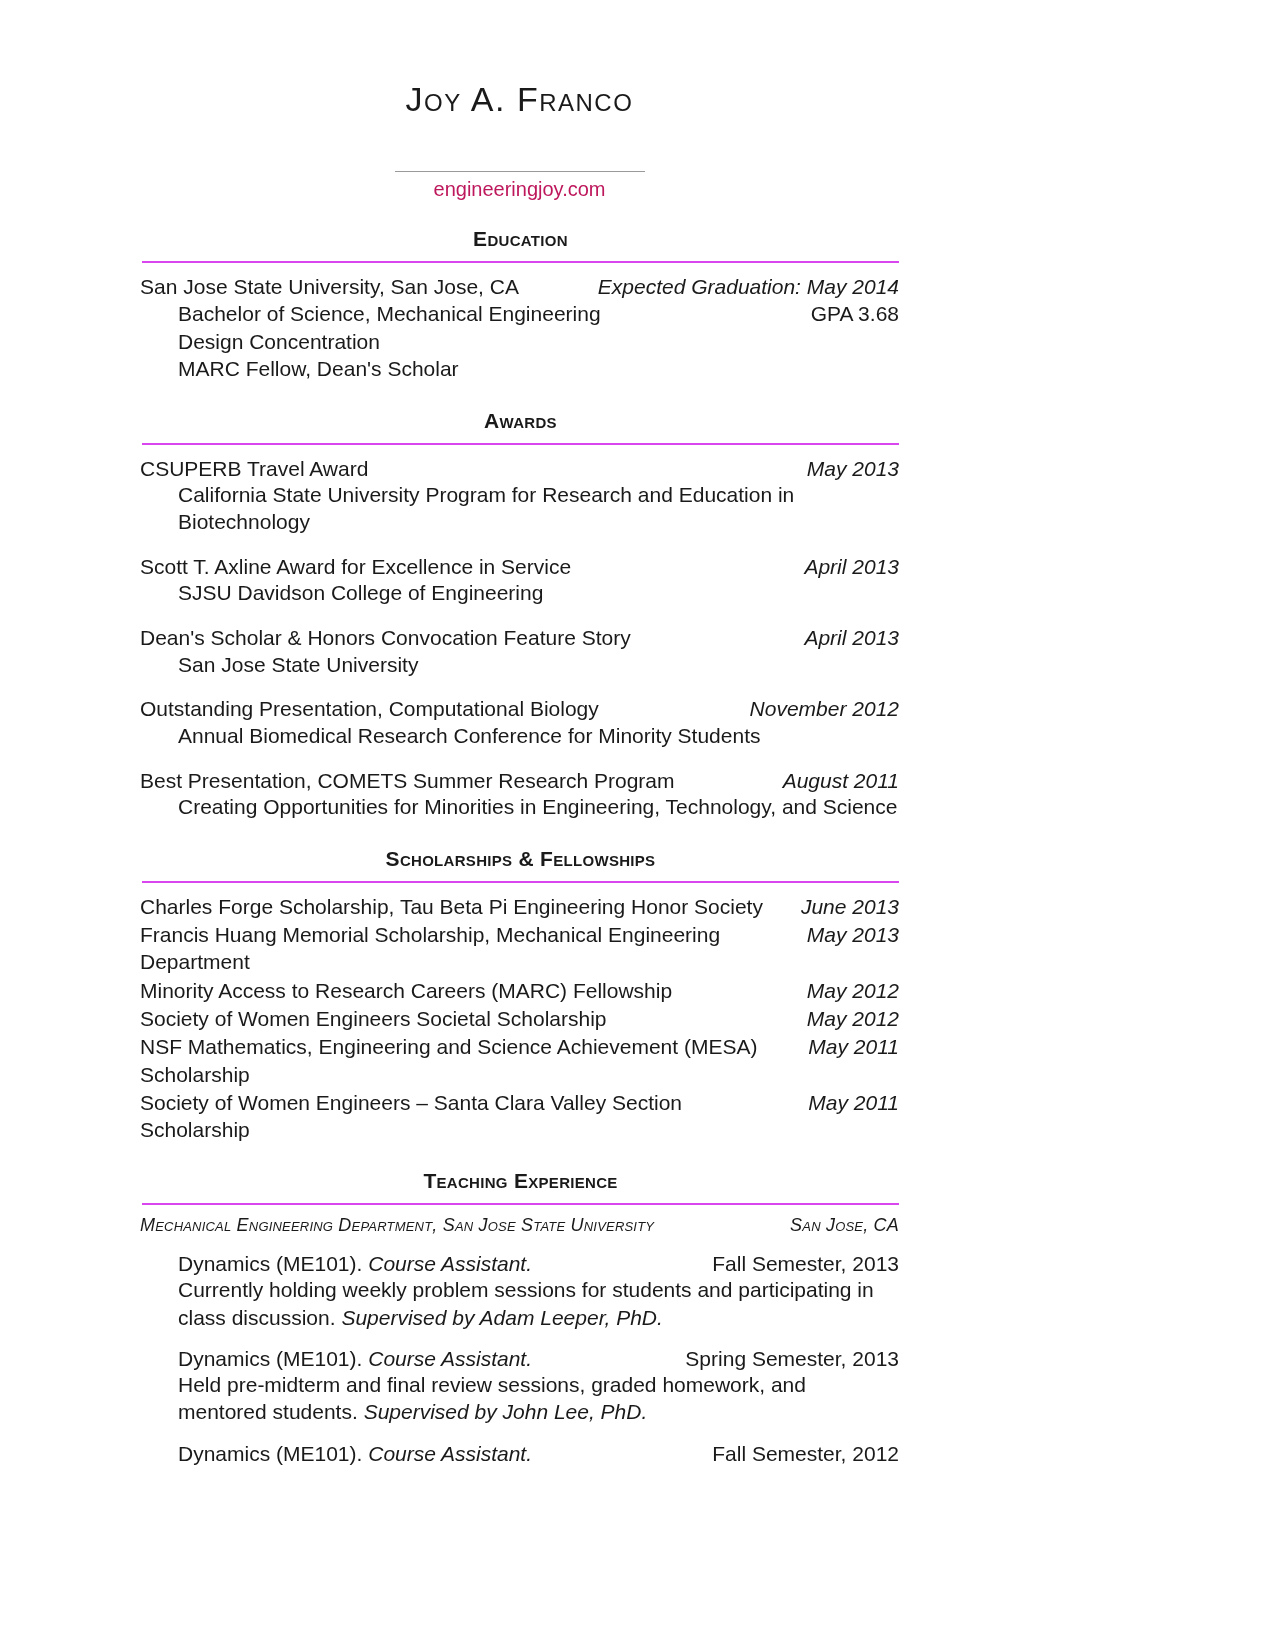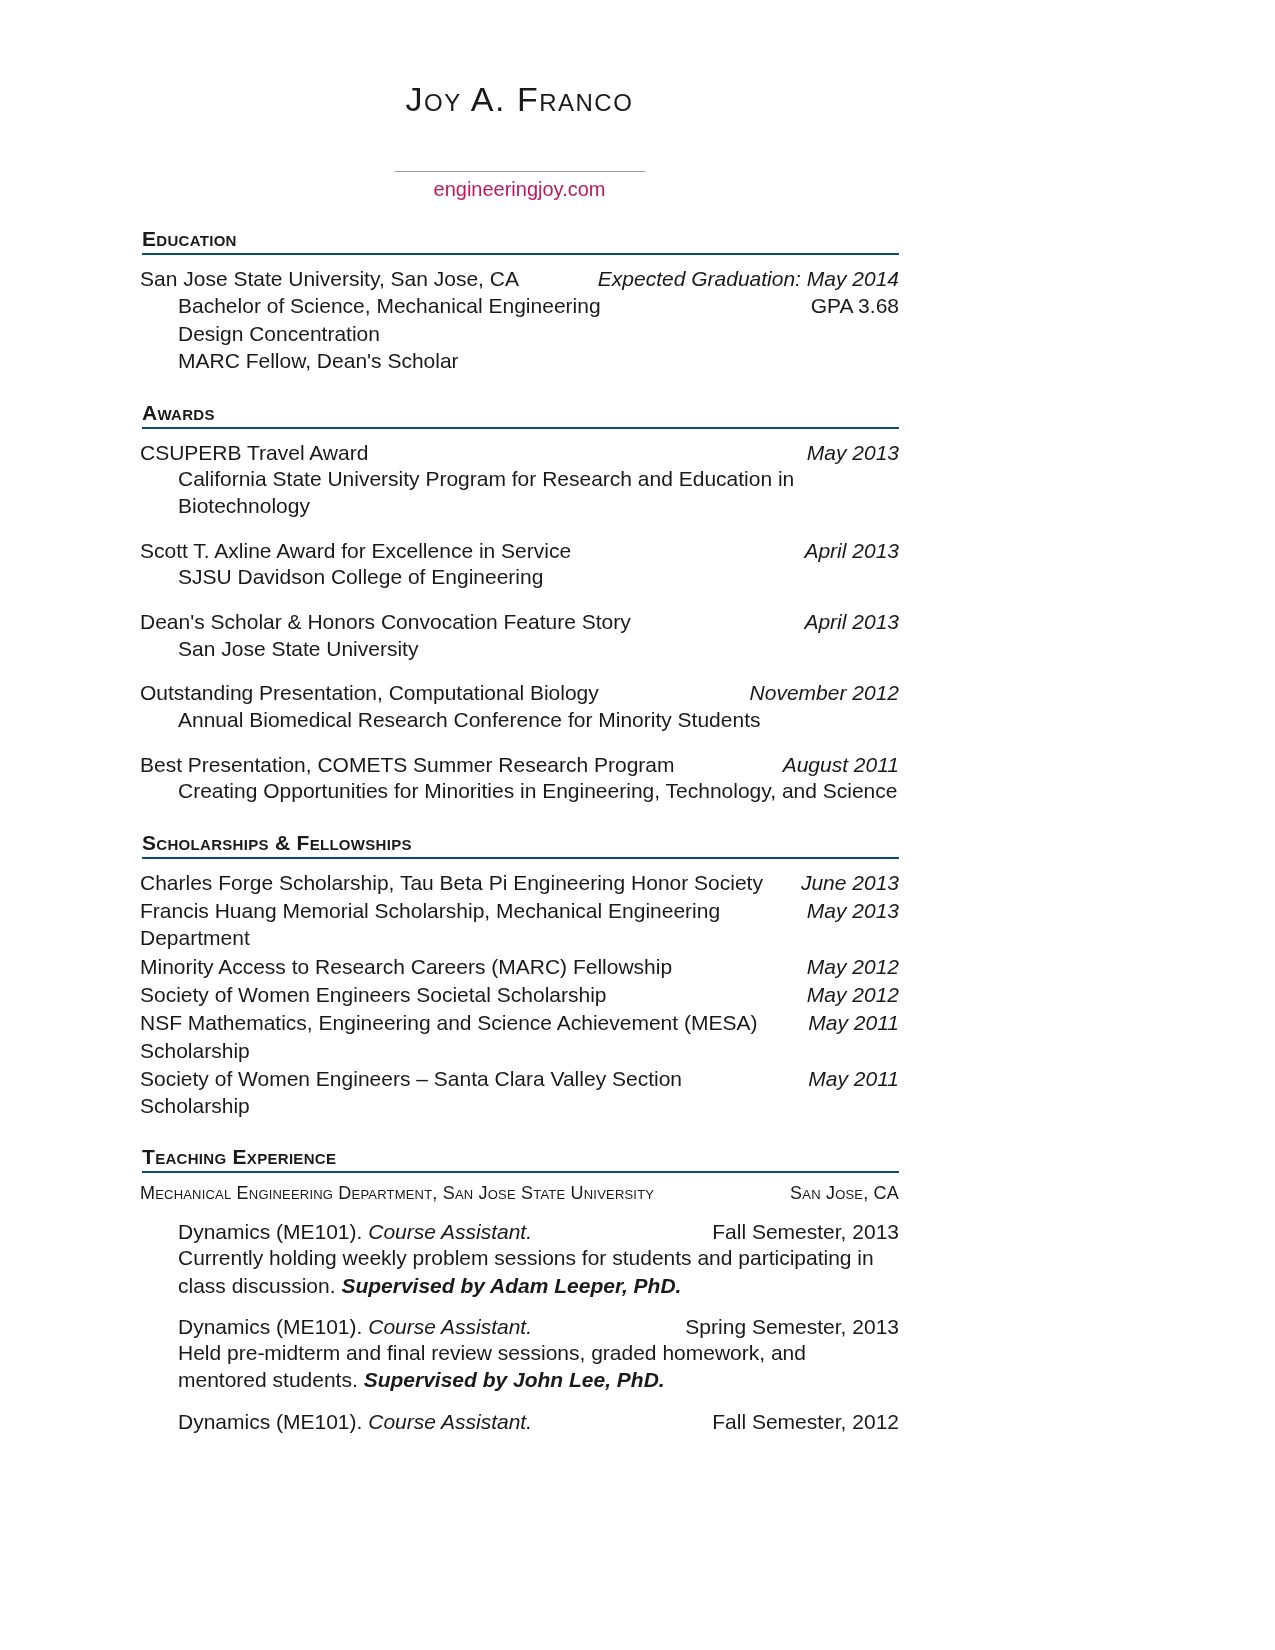--- a/index.html
+++ b/index.html
@@ -50,23 +50,24 @@
   
   .section {
     margin-top: 26px;
   }
   .section-title {
     font-size: 21px;
     font-weight: bold;
     font-variant: small-caps;
     text-transform: capitalize;
     letter-spacing: 0.3px;
-    padding-bottom: 2px;
-    border-bottom: 2px solid #0c4a6e;
+    padding-bottom: 10px;
+    border-bottom: 2px solid #d946ef;
     margin: 0 0 0 2px;
+    text-align: center;
   }
   .section-body {
     padding-top: 10px;
   }
 
   
   .row {
     display: flex;
     justify-content: space-between;
     align-items: baseline;
@@ -97,38 +98,39 @@
   
   .teach-head {
     display: flex;
     justify-content: space-between;
     align-items: baseline;
     font-size: 18px;
     font-variant: small-caps;
     text-transform: capitalize;
     letter-spacing: 0.2px;
     margin-bottom: 6px;
+    font-style: italic;
   }
   .teach-item { margin-top: 16px; padding-left: 38px; }
   .teach-item:first-of-type { margin-top: 10px; }
   .teach-title-row {
     display: flex;
     justify-content: space-between;
     align-items: baseline;
     font-size: 21px;
   }
   .teach-title-row .course { flex: 1 1 auto; }
   .teach-title-row .term { flex: 0 0 auto; white-space: nowrap; }
   .role { font-style: italic; }
   .teach-desc {
     font-size: 21px;
     line-height: 1.30;
     max-width: 845px;
   }
-  .teach-desc .sup { font-style: italic; font-weight: bold; }
+  .teach-desc .sup { font-style: italic; }
 </style>
 </head>
 <body>
 
 <div class="page">
 
   <div>
     <h1 class="name">Joy A. Franco</h1>
     <div class="contact-wrap">
       <div class="contact-rule"></div>

